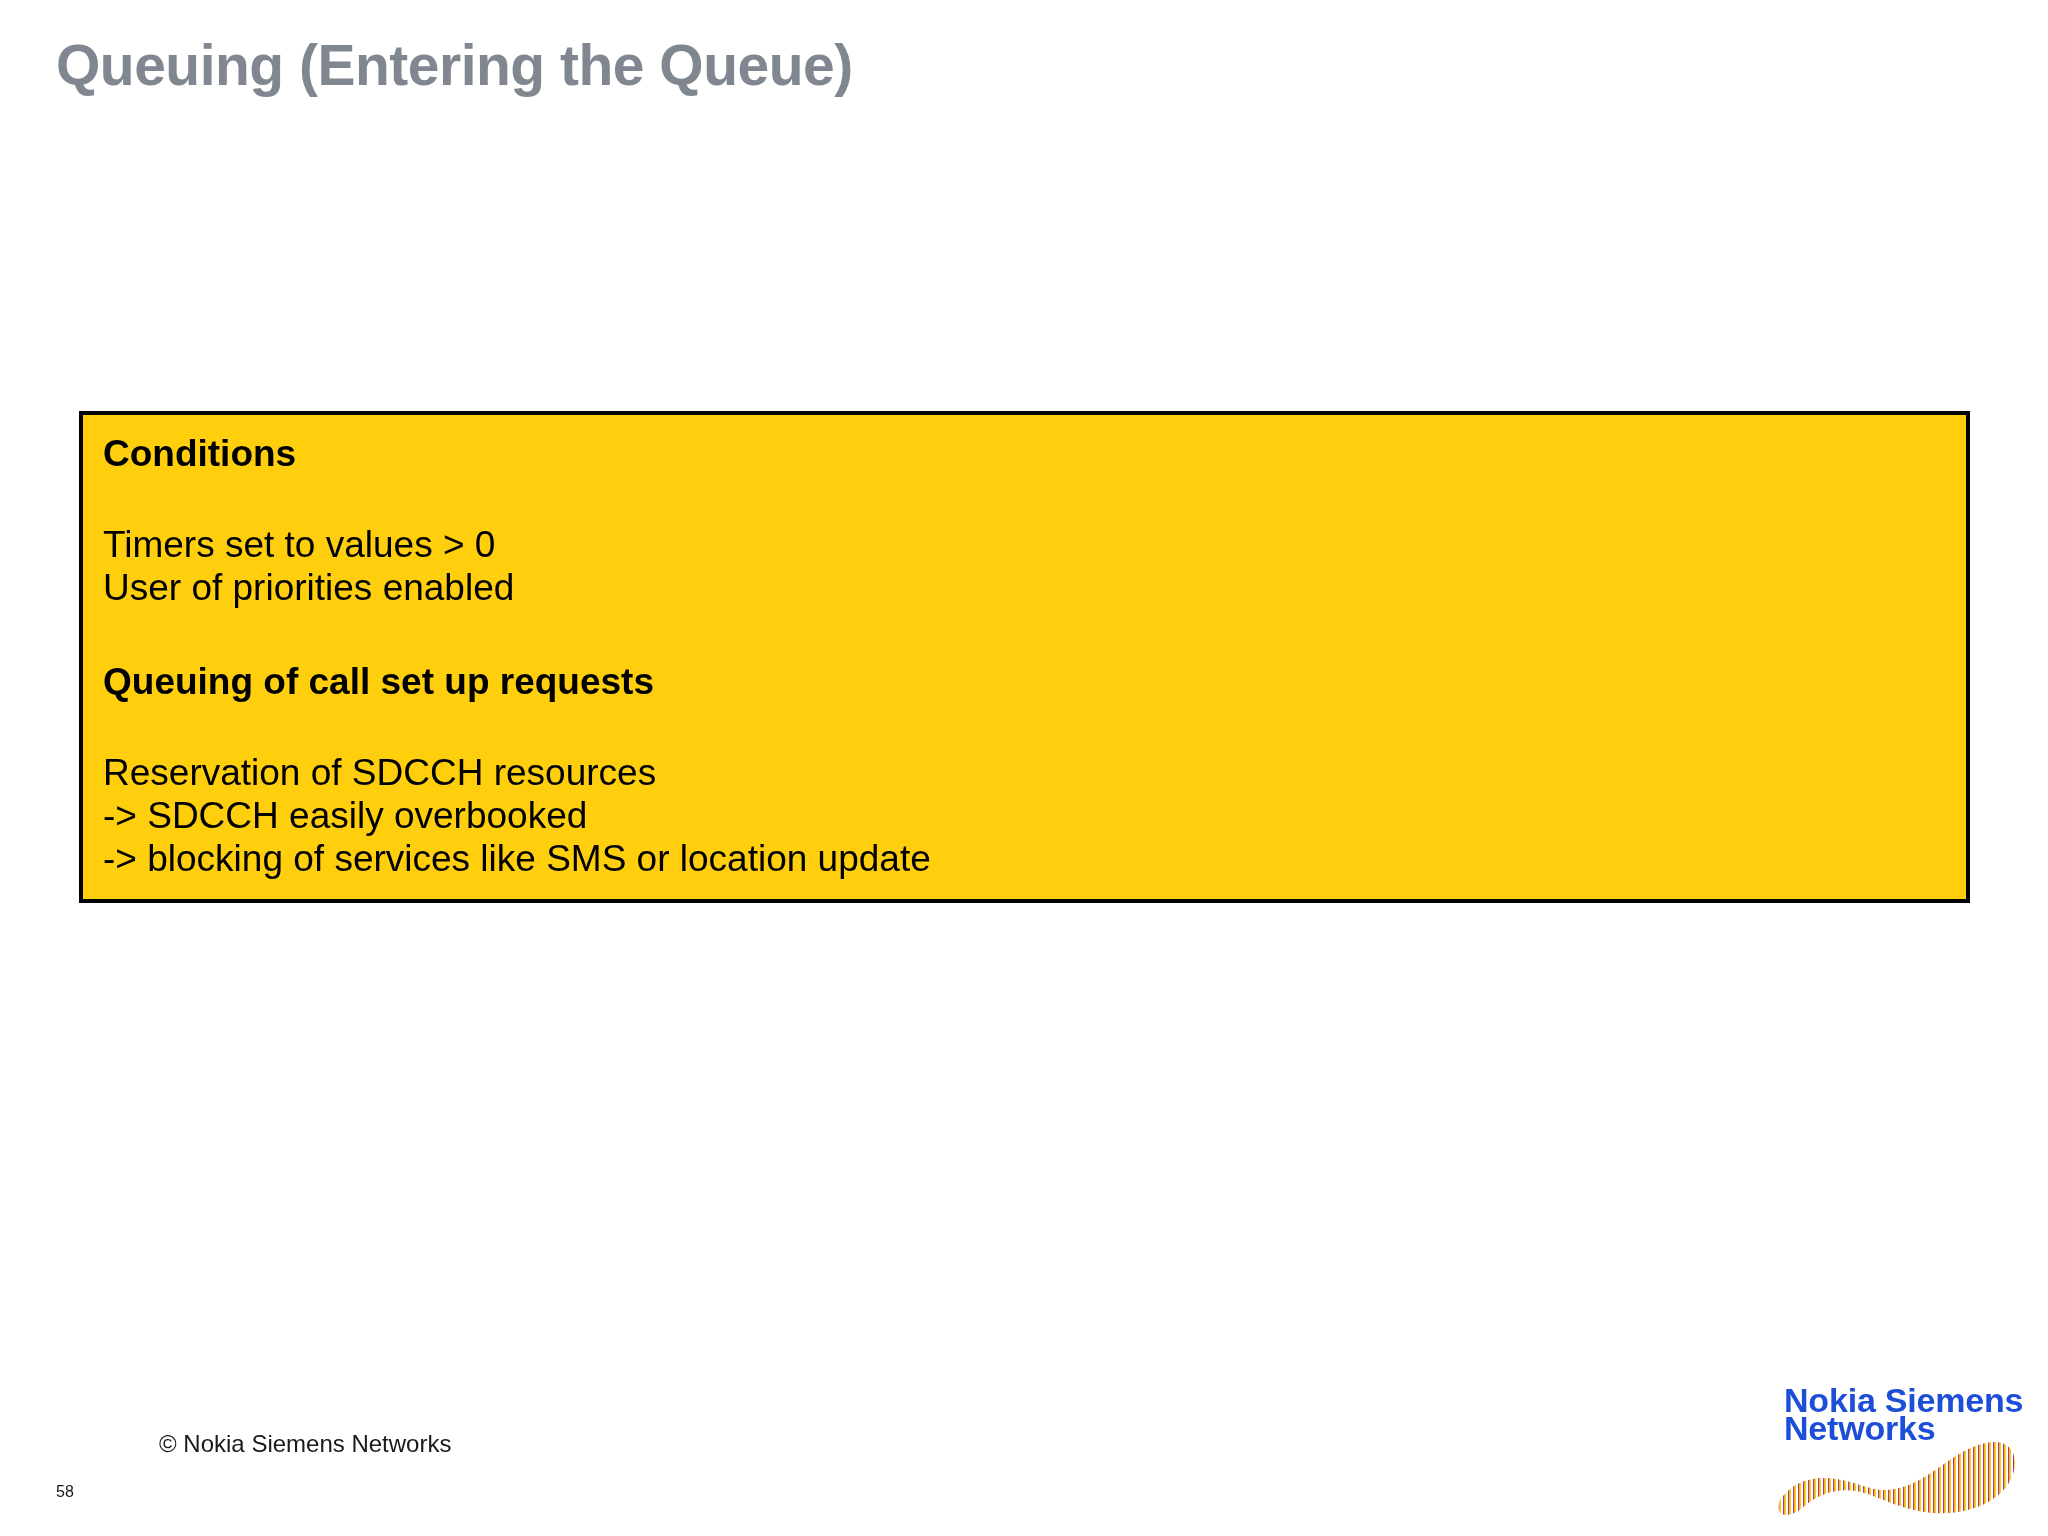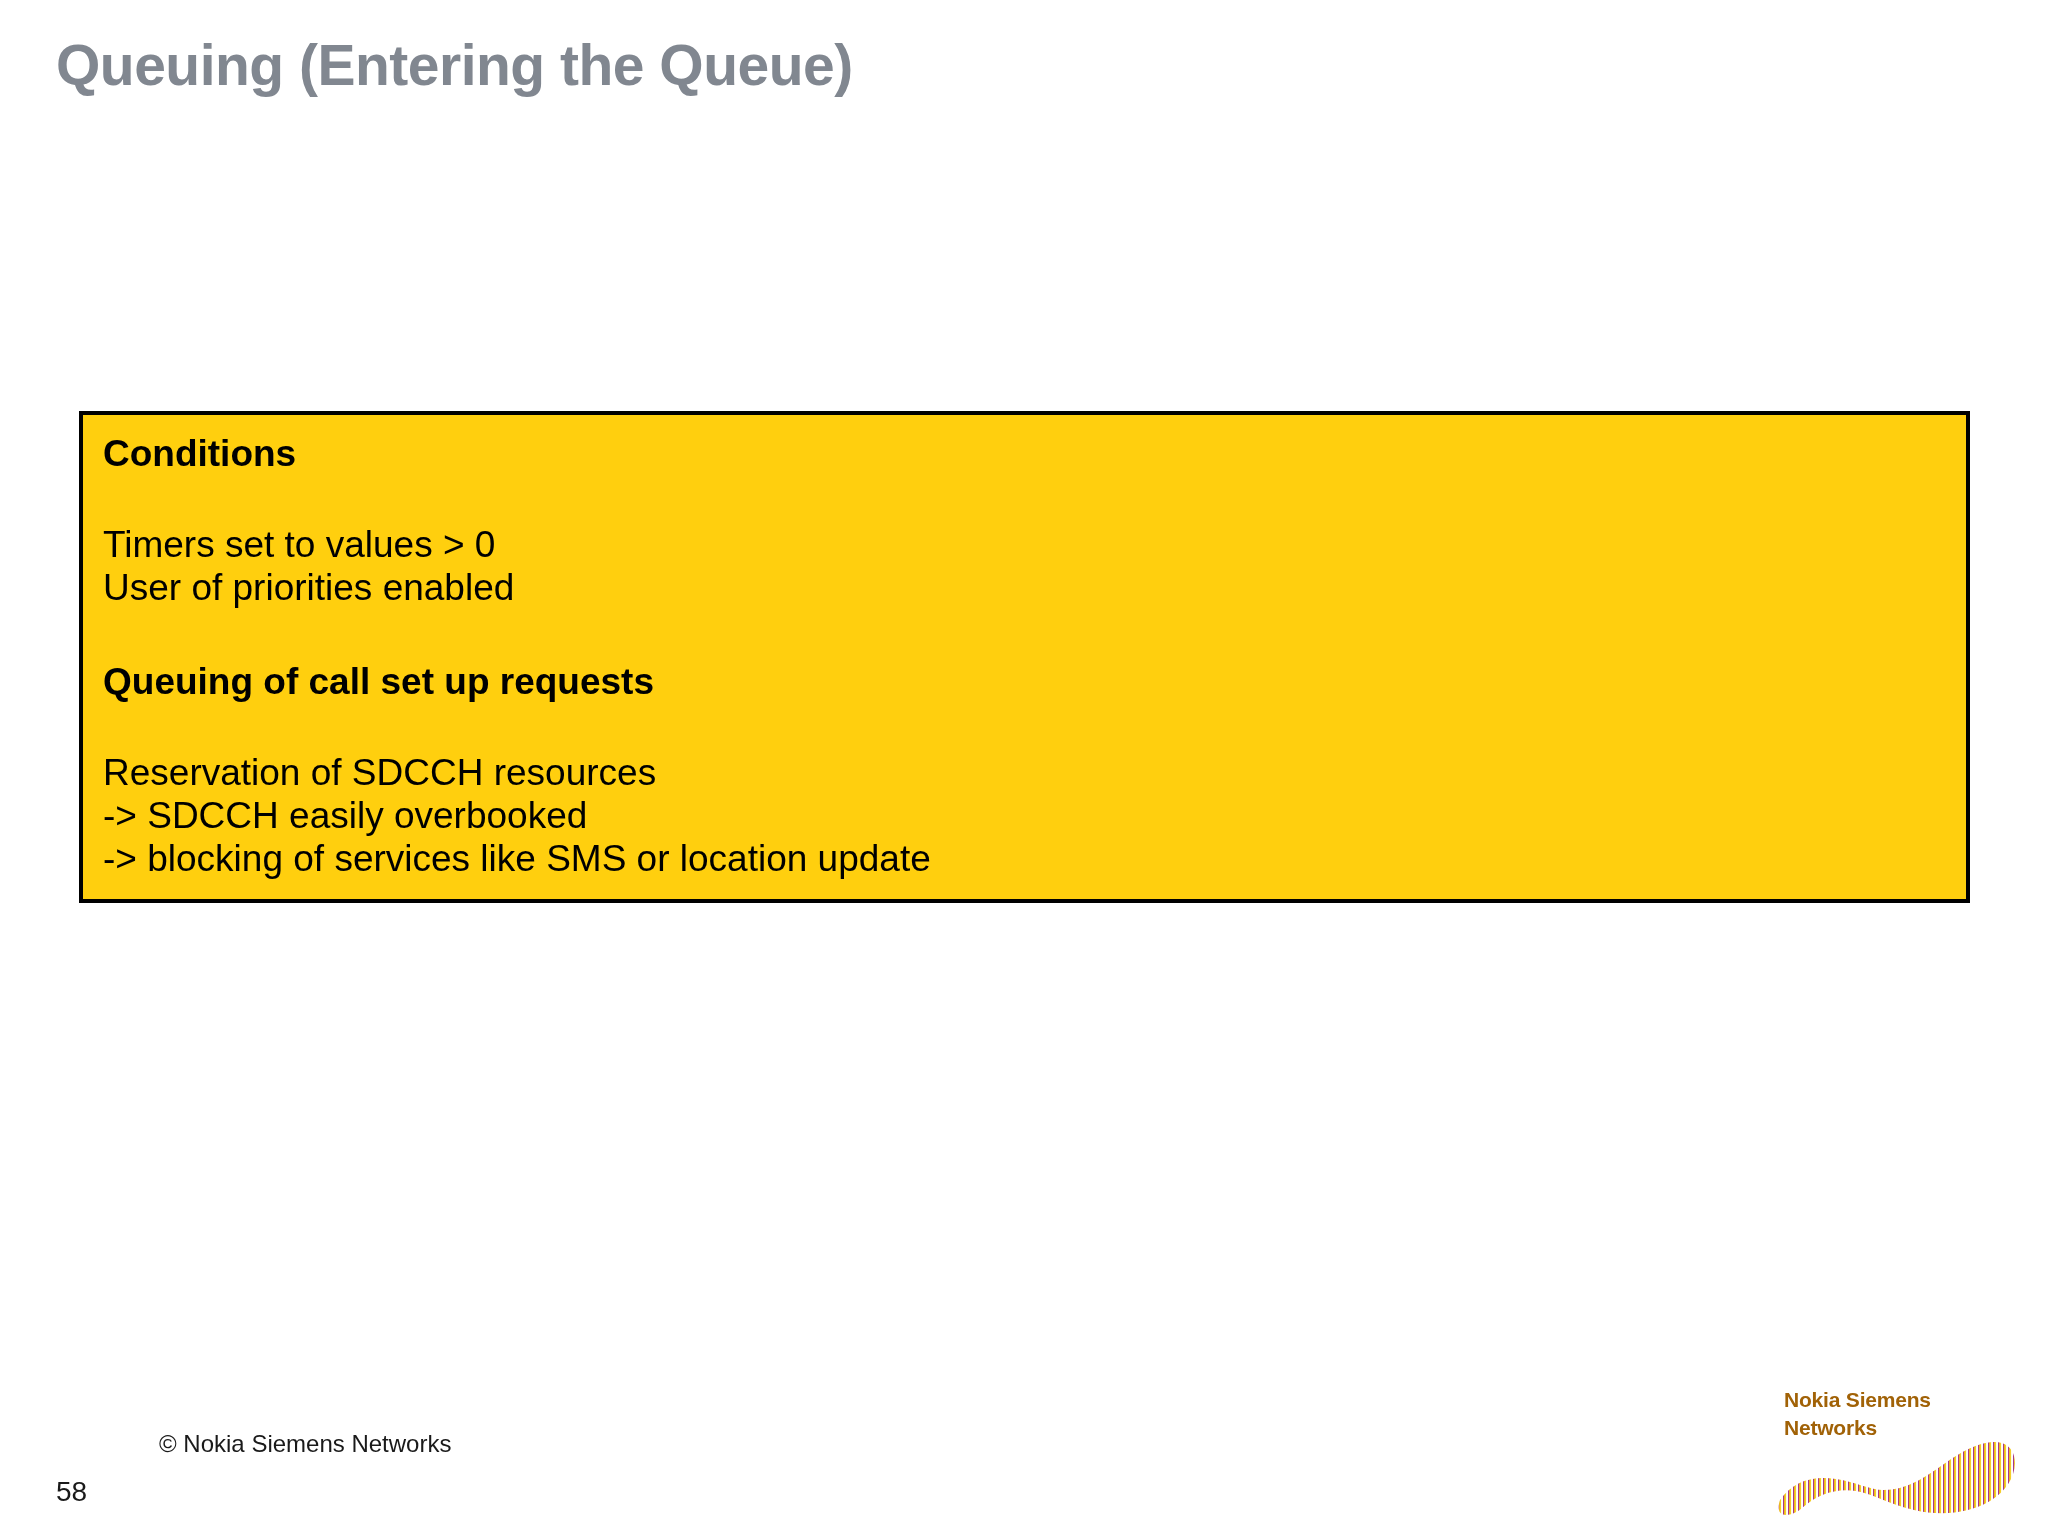--- a/index.html
+++ b/index.html
@@ -69,21 +69,21 @@
   }
   .spacer-line {
     height: 42px;
   }
 
   
   .footer-page-number {
     position: absolute;
     left: 56px;
     top: 1478px;
-    font-size: 28px;
+    font-size: 16px;
     color: #1a1a1a;
     line-height: 28px;
   }
   .footer-copyright {
     position: absolute;
     left: 159px;
     top: 1430px;
     font-size: 24px;
     color: #1a1a1a;
     line-height: 28px;
@@ -95,23 +95,23 @@
     position: absolute;
     left: 1784px;
     top: 1386px;
     width: 250px;
     height: 130px;
   }
   .logo-text {
     position: absolute;
     left: 0;
     top: 0;
-    font-size: 21px;
+    font-size: 34px;
     font-weight: bold;
-    color: #a16207;
+    color: #1d4ed8;
     line-height: 28px;
     letter-spacing: -0.2px;
     white-space: nowrap;
   }
   .logo-swoosh {
     position: absolute;
     left: -6px;
     top: 52px;
     width: 256px;
     height: 78px;

